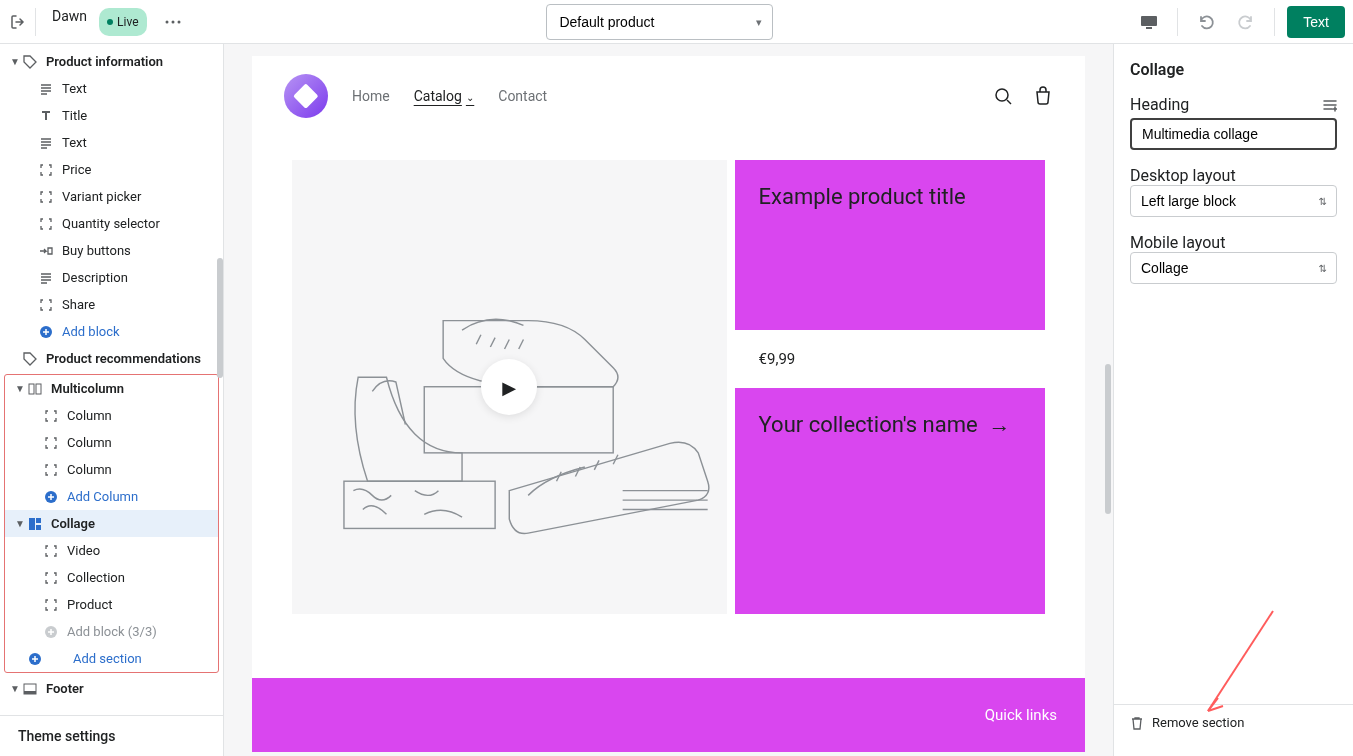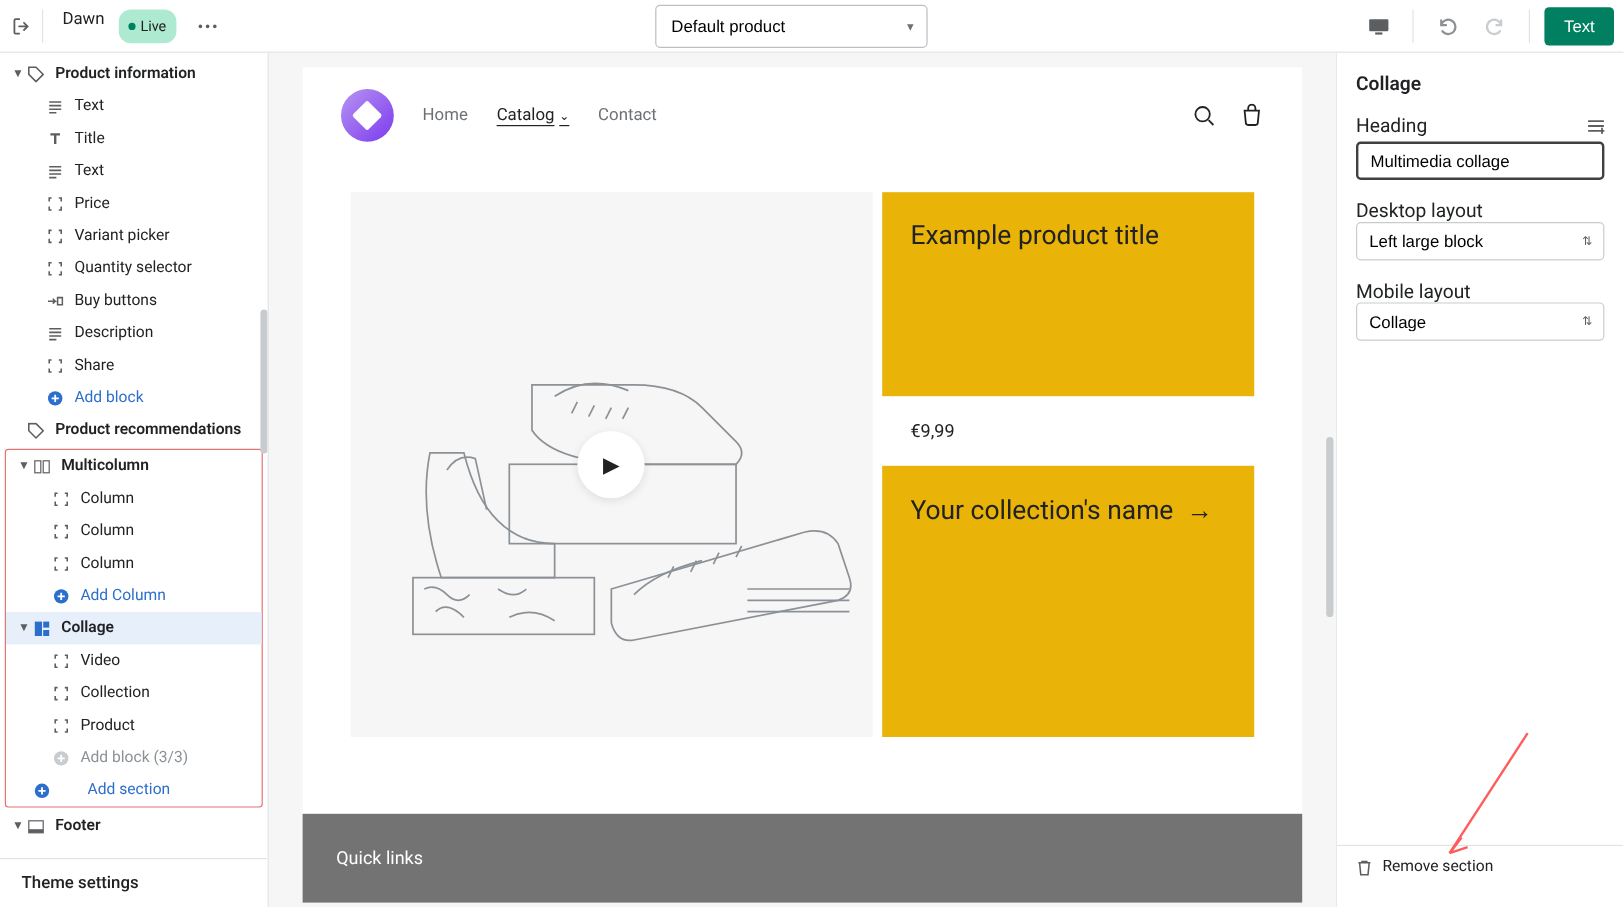--- a/index.html
+++ b/index.html
@@ -44,25 +44,25 @@
 .pv-nav { display: flex; gap: 24px; font-size: 14px; color: #6d7175; }
 .pv-nav-item { cursor: pointer; }
 .pv-nav-item.active { color: #202223; text-decoration: underline; text-underline-offset: 4px; }
 .pv-nav-caret { font-size: 10px; margin-left: 4px; }
 .pv-header-right { margin-left: auto; display: flex; gap: 20px; color: #202223; }
 .pv-collage { display: flex; gap: 8px; padding: 24px 40px; }
 .pv-col-left { flex: 1.4; background: #f6f6f7; height: 454px; position: relative; display: flex; align-items: center; justify-content: center; }
 .pv-play { width: 56px; height: 56px; background: #fff; border-radius: 50%; display: flex; align-items: center; justify-content: center; font-size: 18px; z-index: 2; box-shadow: 0 2px 8px rgba(0,0,0,0.1); }
 .pv-shoes { position: absolute; inset: 0; }
 .pv-col-right { flex: 1; display: flex; flex-direction: column; gap: 8px; }
-.pv-card { background: #eab308; padding: 24px; }
+.pv-card { background: #d946ef; padding: 24px; }
 .pv-card-title { font-size: 22px; color: #202223; }
 .pv-card-price { font-size: 15px; color: #202223; background: #fff; padding: 12px 24px; }
 .pv-card-coll { font-size: 22px; color: #202223; }
-.pv-footer { background: #737373; color: #fff; text-align: left; padding: 28px; margin-top: 40px; font-size: 15px; }
+.pv-footer { background: #d946ef; color: #fff; text-align: right; padding: 28px; margin-top: 40px; font-size: 15px; }
 .sidebar-right { width: 240px; border-left: 1px solid #e1e3e5; display: flex; flex-direction: column; padding: 16px; position: relative; }
 .sr-title { font-size: 16px; font-weight: 600; margin-bottom: 16px; }
 .sr-field { margin-bottom: 16px; }
 .sr-label-row { display: flex; justify-content: space-between; align-items: center; margin-bottom: 4px; }
 .sr-label { font-size: 16px; color: #202223; }
 .sr-dyn { color: #5c5f62; cursor: pointer; }
 .sr-input { width: 100%; height: 32px; border: 2px solid #404040; border-radius: 4px; padding: 0 10px; font-size: 14px; }
 .sr-select-wrap { position: relative; }
 .sr-select { width: 100%; height: 32px; border: 1px solid #c9cccf; border-radius: 4px; padding: 0 10px; font-size: 14px; appearance: none; background: #fff; }
 .sr-select-wrap::after { content: "⇅"; position: absolute; right: 10px; top: 50%; transform: translateY(-50%); font-size: 10px; color: #5c5f62; pointer-events: none; }

